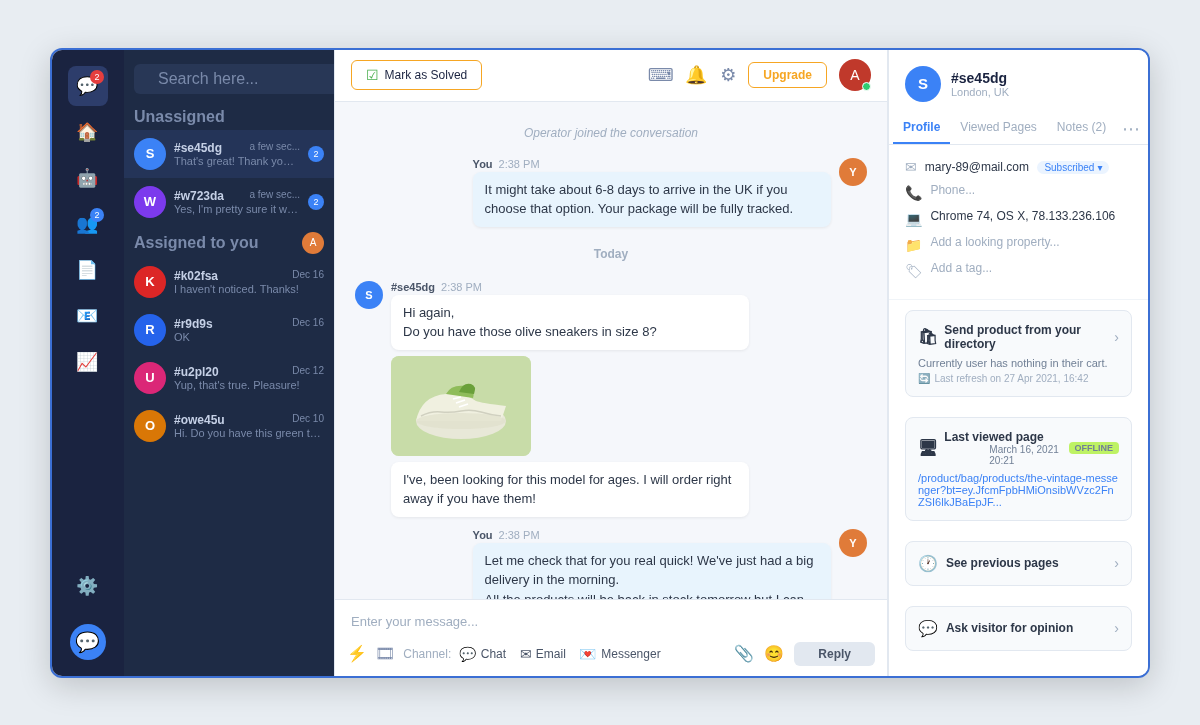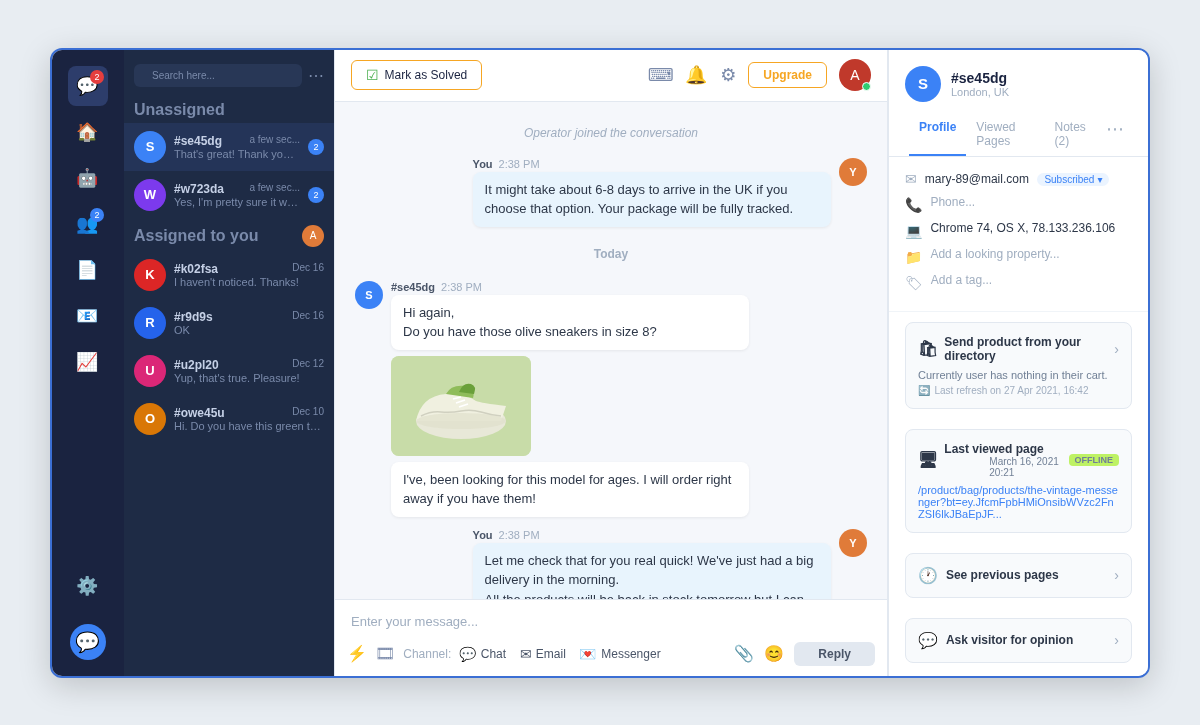--- a/index.html
+++ b/index.html
@@ -10,21 +10,21 @@
     .sidebar { width: 72px; background: #1a2340; display: flex; flex-direction: column; align-items: center; padding: 16px 0; gap: 6px; flex-shrink: 0; }
     .sidebar-icon { width: 40px; height: 40px; display: flex; align-items: center; justify-content: center; border-radius: 8px; color: #7a8aaa; font-size: 18px; cursor: pointer; position: relative; }
     .sidebar-icon.active { background: #2d3d6b; color: #fff; }
     .sidebar-icon .badge { position: absolute; top: 4px; right: 4px; background: #e53e3e; color: #fff; font-size: 9px; width: 14px; height: 14px; border-radius: 50%; display: flex; align-items: center; justify-content: center; }
     .sidebar-bottom { margin-top: auto; }
     .sidebar-avatar-bottom { width: 36px; height: 36px; border-radius: 50%; background: #3b82f6; display: flex; align-items: center; justify-content: center; color: #fff; font-size: 16px; }
 
     
     .conv-list { width: 210px; background: #1e2b45; flex-shrink: 0; display: flex; flex-direction: column; overflow: hidden; }
     .conv-list-header { padding: 14px 10px 8px; display: flex; align-items: center; gap: 6px; }
-    .search-box { flex: 1; background: #283756; border: none; border-radius: 6px; color: #aab; font-size: 10px; padding: 6px 18px; outline: none; }
+    .search-box { flex: 1; background: #283756; border: none; border-radius: 6px; color: #aab; font-size: 16px; padding: 6px 24px; outline: none; }
     .search-box::placeholder { color: #7a8aaa; }
     .conv-list-more { color: #7a8aaa; font-size: 16px; cursor: pointer; }
     .conv-section-label { color: #7a8aaa; font-size: 16px; padding: 6px 10px 4px; font-weight: 700; display: flex; align-items: center; justify-content: space-between; }
     .conv-item { padding: 8px 10px; display: flex; align-items: center; gap: 8px; cursor: pointer; border-radius: 0; }
     .conv-item.active { background: #243458; }
     .conv-avatar { width: 32px; height: 32px; border-radius: 50%; flex-shrink: 0; display: flex; align-items: center; justify-content: center; color: #fff; font-size: 13px; font-weight: 700; }
     .conv-info { flex: 1; min-width: 0; }
     .conv-name { color: #c5d0e6; font-size: 12px; font-weight: 600; display: flex; justify-content: space-between; }
     .conv-name .time { color: #7a8aaa; font-size: 10px; font-weight: 400; }
     .conv-preview { color: #7a8aaa; font-size: 11px; white-space: nowrap; overflow: hidden; text-overflow: ellipsis; }
@@ -70,21 +70,21 @@
     .channel-option { display: flex; align-items: center; gap: 4px; cursor: pointer; font-size: 12px; }
     .toolbar-right { margin-left: auto; display: flex; align-items: center; gap: 10px; }
     .reply-btn { background: #e2e8f0; color: #4a5568; font-size: 12px; padding: 5px 24px; border-radius: 6px; border: none; cursor: pointer; font-weight: 600; }
 
     
     .right-panel { width: 260px; background: #fff; flex-shrink: 0; border-left: 1px solid #e2e8f0; display: flex; flex-direction: column; overflow-y: auto; }
     .rp-header { padding: 16px 16px 0; display: flex; align-items: center; gap: 10px; }
     .rp-user-avatar { width: 36px; height: 36px; border-radius: 50%; background: #3b82f6; display: flex; align-items: center; justify-content: center; color: #fff; font-size: 15px; font-weight: 700; }
     .rp-user-info .name { font-size: 14px; font-weight: 700; color: #1a2340; }
     .rp-user-info .loc { font-size: 11px; color: #a0aec0; }
-    .rp-tabs { display: flex; gap: 0; padding: 12px 20px 0; border-bottom: 1px solid #e2e8f0; }
+    .rp-tabs { display: flex; gap: 0; padding: 12px 4px 0; border-bottom: 1px solid #e2e8f0; }
     .rp-tab { font-size: 12px; color: #a0aec0; padding: 6px 10px; cursor: pointer; border-bottom: 2px solid transparent; }
     .rp-tab.active { color: #3b82f6; border-bottom: 2px solid #3b82f6; font-weight: 600; }
     .rp-more { margin-left: auto; color: #a0aec0; font-size: 18px; cursor: pointer; padding: 4px; }
     .rp-section { padding: 12px 16px; border-bottom: 1px solid #f0f4f8; }
     .rp-field { display: flex; align-items: flex-start; gap: 8px; margin-bottom: 8px; }
     .rp-field-icon { color: #a0aec0; font-size: 14px; margin-top: 2px; flex-shrink: 0; }
     .rp-field-value { font-size: 12px; color: #2d3748; }
     .subscribed-badge { background: #ebf4ff; color: #3b82f6; font-size: 10px; padding: 1px 7px; border-radius: 10px; display: inline-flex; align-items: center; gap: 3px; margin-left: 4px; }
     .rp-field-muted { color: #a0aec0; font-size: 12px; }
     .rp-add-link { color: #a0aec0; font-size: 12px; cursor: pointer; }

